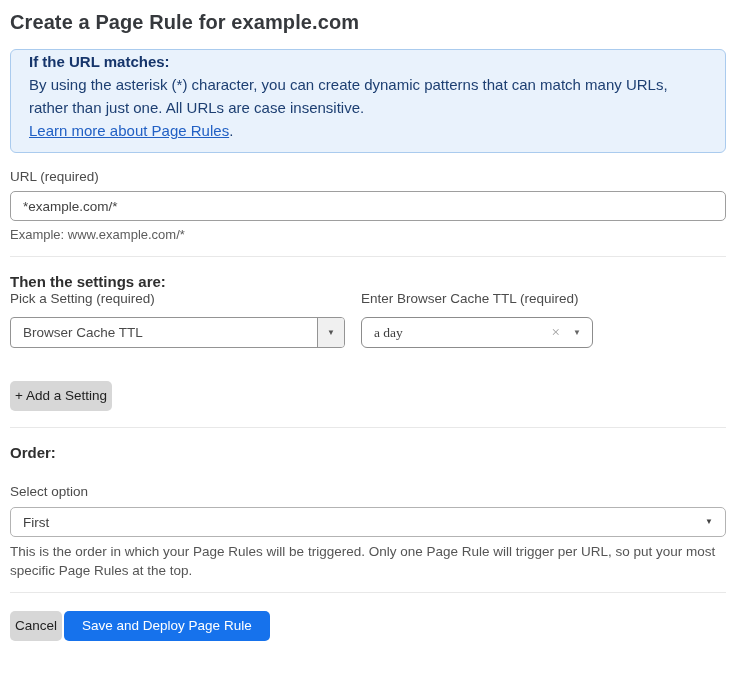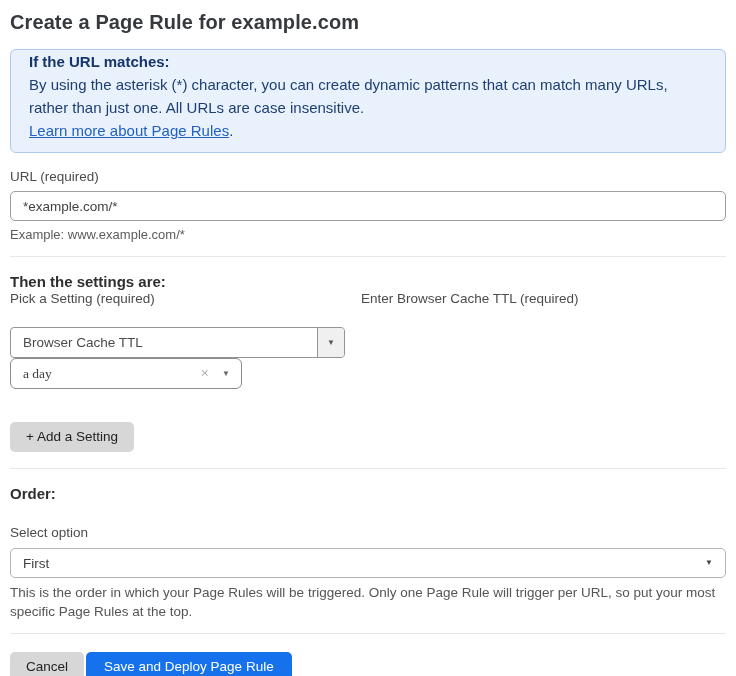--- a/index.html
+++ b/index.html
@@ -51,21 +51,21 @@
   hr.divider {
     border: none; border-top: 1px solid #e8e8e8;
     margin-top: 14px;
   }
   .section-heading {
     margin-top: 16px;
     font-size: 15px; font-weight: 700; color: #2f2f2f; line-height: 18px;
   }
   .settings-labels { display: flex; }
   .settings-labels .col1 { width: 351px; }
-  .settings-row { display: flex; margin-top: 20px; align-items: flex-start; flex-direction: column; }
+  .settings-row { display: flex; margin-top: 10px; align-items: flex-start; }
   .select-box {
     display: flex; align-items: center;
     height: 31px; background: #fff;
     border: 1px solid #949494; border-radius: 4px;
     cursor: pointer; overflow: hidden;
   }
   .pick-setting { width: 335px; margin-right: 16px; }
   .pick-setting .value {
     flex: 1; padding: 0 12px;
     font-size: 13.5px; color: #4a4a4a; white-space: nowrap;
@@ -78,21 +78,21 @@
   }
   .caret { font-size: 8px; color: #555; line-height: 1; }
   .ttl-select { width: 232px; border-radius: 6px; border-color: #8c8c8c; font-family: Liberation Serif, serif; }
   .ttl-select .value { flex: 1; padding: 0 12px; font-size: 13.5px; color: #3f3f3f; }
   .clear-x {
     font-size: 15px; color: #9a9a9a; margin-right: 13px; cursor: pointer; line-height: 1;
   }
   .ttl-select .caret { margin-right: 11px; color: #666; }
   .btn {
     display: inline-block;
-    height: 30px; padding: 0 16px;
+    height: 30px; padding: 0 5px;
     border: none; border-radius: 5px;
     background: #d7d7d7; color: #222;
     font-family: "Liberation Sans", "DejaVu Sans", sans-serif;
     font-size: 13.5px; line-height: 30px;
     cursor: pointer;
   }
   .add-setting-btn { margin-top: 33px; }
   .order-select {
     margin-top: 7px;
     width: 100%; height: 30px;

